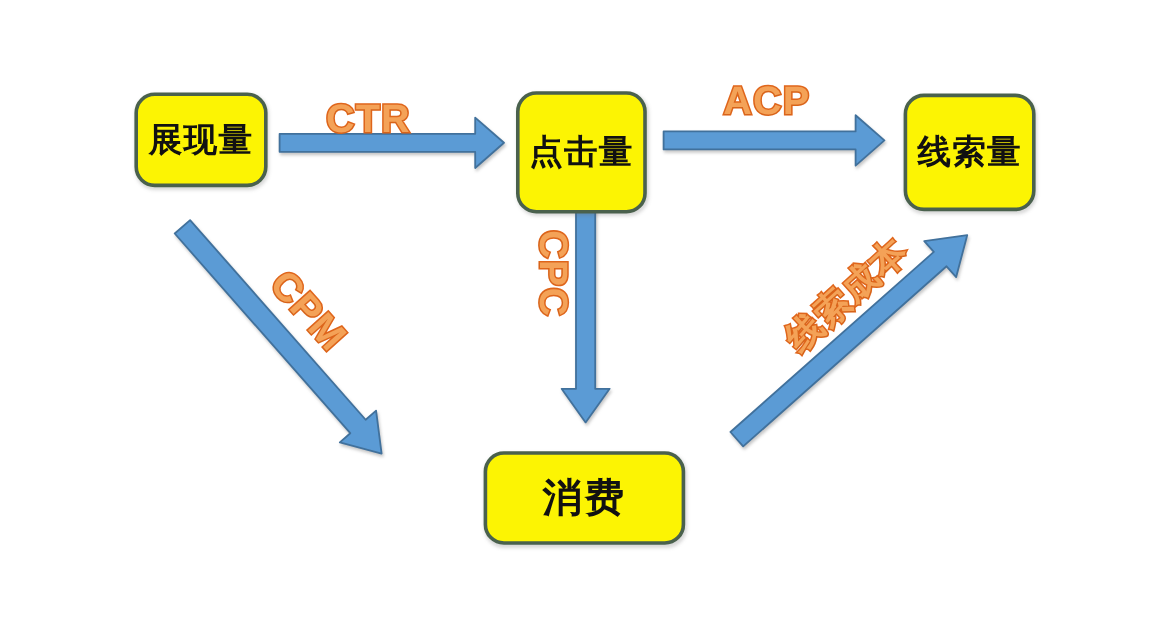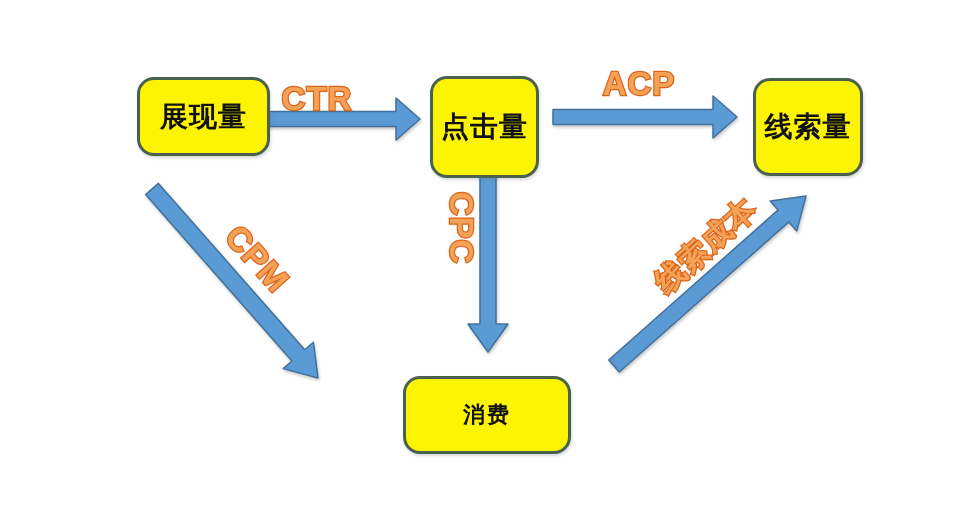--- a/index.html
+++ b/index.html
@@ -42,21 +42,21 @@
     box-shadow: 1px 2px 3px rgba(100,100,100,0.25);
   }
   .node-label {
     color: var(--node-text, #111111);
     font-weight: bold;
     font-size: 28px;
     letter-spacing: 1px;
     white-space: nowrap;
   }
   .node-spend .node-label {
-    font-size: 22px;
+    font-size: 33px;
     letter-spacing: 2px;
   }
   .edge-label {
     position: absolute;
     transform: translate(-50%, -50%);
     color: var(--label-fill, #f4a257);
     -webkit-text-stroke: 2.5px var(--label-outline, #e0661c);
     paint-order: stroke fill;
     font-weight: 800;
     font-size: 33px;
@@ -74,37 +74,37 @@
 <div class="canvas">
 
   <svg class="arrows-svg" viewBox="0 0 960 519" aria-hidden="true">
     <polygon class="arrow" points="233,111.5 396,111.5 396,98 420,119 396,140 396,126.5 233,126.5"></polygon>
     <polygon class="arrow" points="553,109.5 713,109.5 713,96 737,117 713,138 713,124.5 553,124.5"></polygon>
     <polygon class="arrow" points="145.6,194.6 291.9,361.0 283.2,368.6 318,378 313.4,342.2 304.7,349.8 158.4,183.4"></polygon>
     <polygon class="arrow" points="480,163 480,324 468,324 488,352 508,324 496,324 496,163"></polygon>
     <polygon class="arrow" points="619.3,372.0 788.8,221.9 796.8,230.9 806,196 770.2,200.9 778.2,209.9 608.7,360.0"></polygon>
   </svg>
 
-  <div class="node" style="left:112px; top:77px; width:133px; height:79px;margin-left:25px;">
+  <div class="node" style="left:112px; top:77px; width:111px; height:79px;">
     <span class="node-label">展现量</span>
   </div>
 
   <div class="node" style="left:430px; top:76px; width:109px; height:102px;">
     <span class="node-label">点击量</span>
   </div>
 
   <div class="node" style="left:753px; top:78px; width:110px; height:98px;">
     <span class="node-label">线索量</span>
   </div>
 
   <div class="node node-spend" style="left:403px; top:376px; width:168px; height:78px;">
     <span class="node-label">消费</span>
   </div>
 
-  <div class="edge-label" style="left:317px; top:99px;">CTR</div>
+  <div class="edge-label" style="left:307px; top:99px;">CTR</div>
 
   <div class="edge-label" style="left:639px; top:84px;">ACP</div>
 
   <div class="edge-label rot-cpm" style="left:257px; top:259px;">CPM</div>
 
   <div class="edge-label rot-cpc" style="left:461px; top:228px;">CPC</div>
 
   <div class="edge-label rot-cost" style="left:706px; top:246px;">线索成本</div>
 
 </div>

